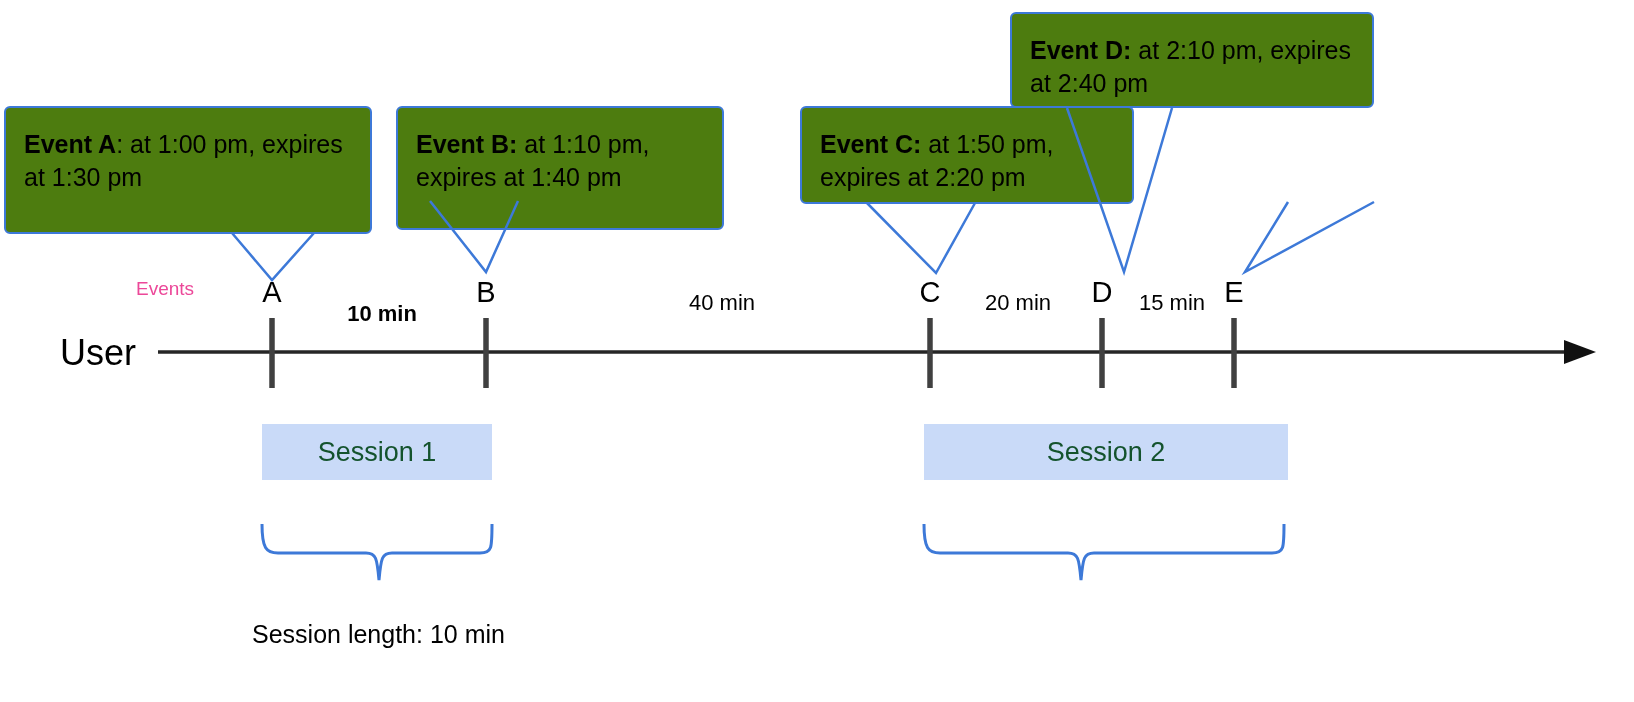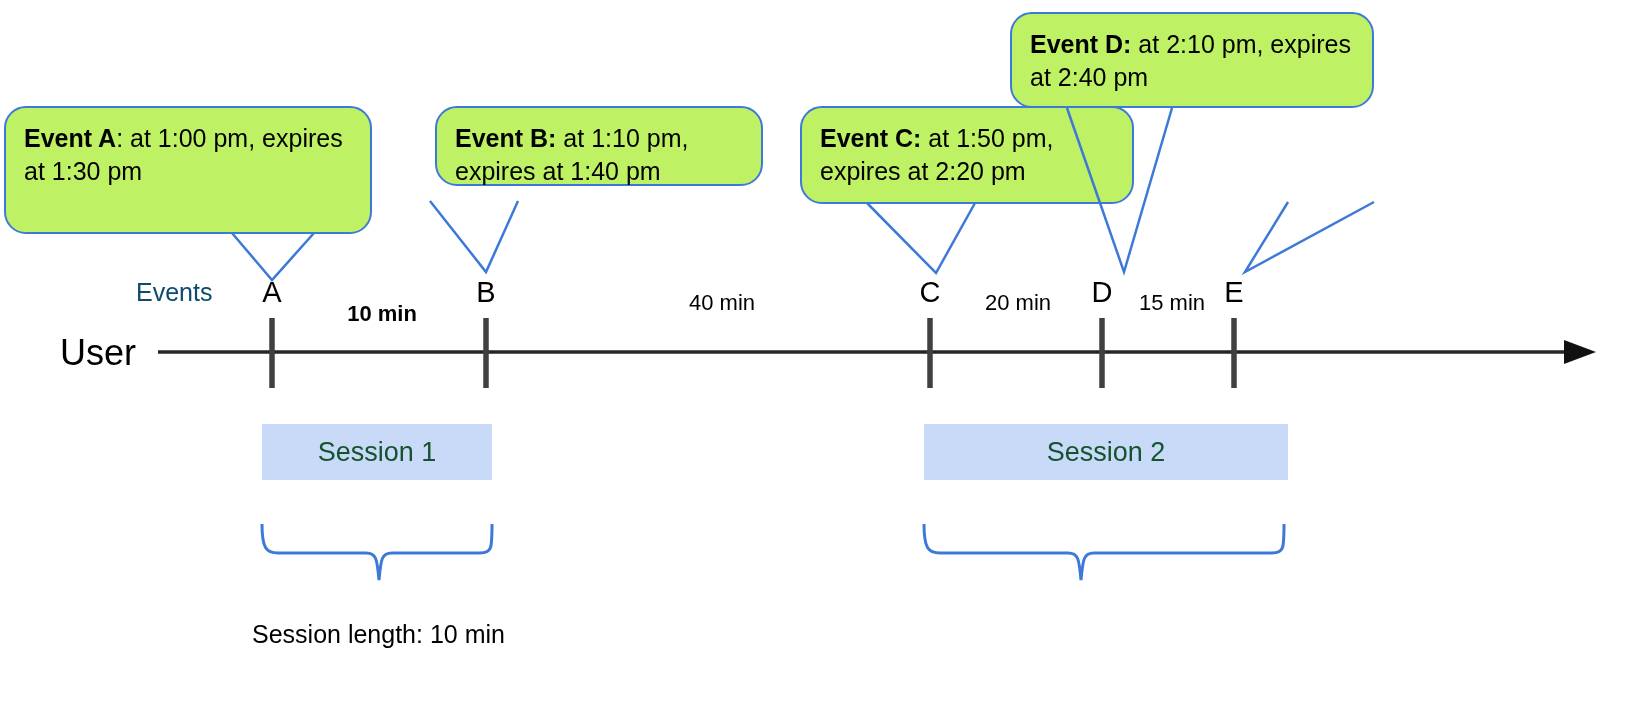--- a/index.html
+++ b/index.html
@@ -10,47 +10,47 @@
     color:#000000;
     overflow:hidden;
   }
   #stage{position:relative;width:1634px;height:702px;}
 
   
   .callout{
     position:absolute;
     box-sizing:border-box;
     border:2.5px solid #3d79d8;
-    border-radius:22px;
-    background:#bef264;
+    border-radius:6px;
+    background:#4d7c0f;
     font-size:25px;
     line-height:1.32;
     color:#000000;
-    padding:14px 16px 12px 18px;
+    padding:20px 16px 12px 18px;
     z-index:3;
   }
   .callout .lbl{font-weight:bold;}
   .callout .txt{font-weight:normal;}
 
   
   svg.overlay{position:absolute;left:0;top:0;width:1634px;height:702px;pointer-events:none;}
   svg.tails{z-index:4;}
   svg.lines{z-index:1;}
 
   
   .axis-label{
     position:absolute;
     font-size:36px;
     color:#000;
     white-space:nowrap;
   }
   .events-label{
     position:absolute;
-    font-size:25px;
-    color:#0c4a6e;
+    font-size:19px;
+    color:#ec4899;
     white-space:nowrap;
   }
   .tick-letter{
     position:absolute;
     font-size:29px;
     color:#000;
     text-align:center;
     white-space:nowrap;
   }
   .gap-label{
@@ -130,21 +130,21 @@
 
     <g>
       <polyline points="1288,202 1245,272 1374,202" fill="none" stroke="#3d79d8" stroke-width="2.5"></polyline>
     </g>
   </svg>
 
   <div class="callout" style="left:4px;  top:106px; width:368px; height:128px;">
     <span class="lbl">Event A</span><span class="txt">:</span><span class="txt"> at 1:00 pm, expires at 1:30 pm</span>
   </div>
 
-  <div class="callout" style="left:396px; top:106px; width:328px; height:80px;margin-left:39px;">
+  <div class="callout" style="left:396px; top:106px; width:328px; height:124px;">
     <span class="lbl">Event B:</span><span class="txt"> at 1:10 pm, expires at 1:40 pm</span>
   </div>
 
   <div class="callout" style="left:800px; top:106px; width:334px; height:98px;">
     <span class="lbl">Event C:</span><span class="txt"> at 1:50 pm, expires at 2:20 pm</span>
   </div>
 
   <div class="callout" style="left:1010px; top:12px; width:364px; height:96px;">
     <span class="lbl">Event D:</span><span class="txt"> at 2:10 pm, expires at 2:40 pm</span>
   </div>

